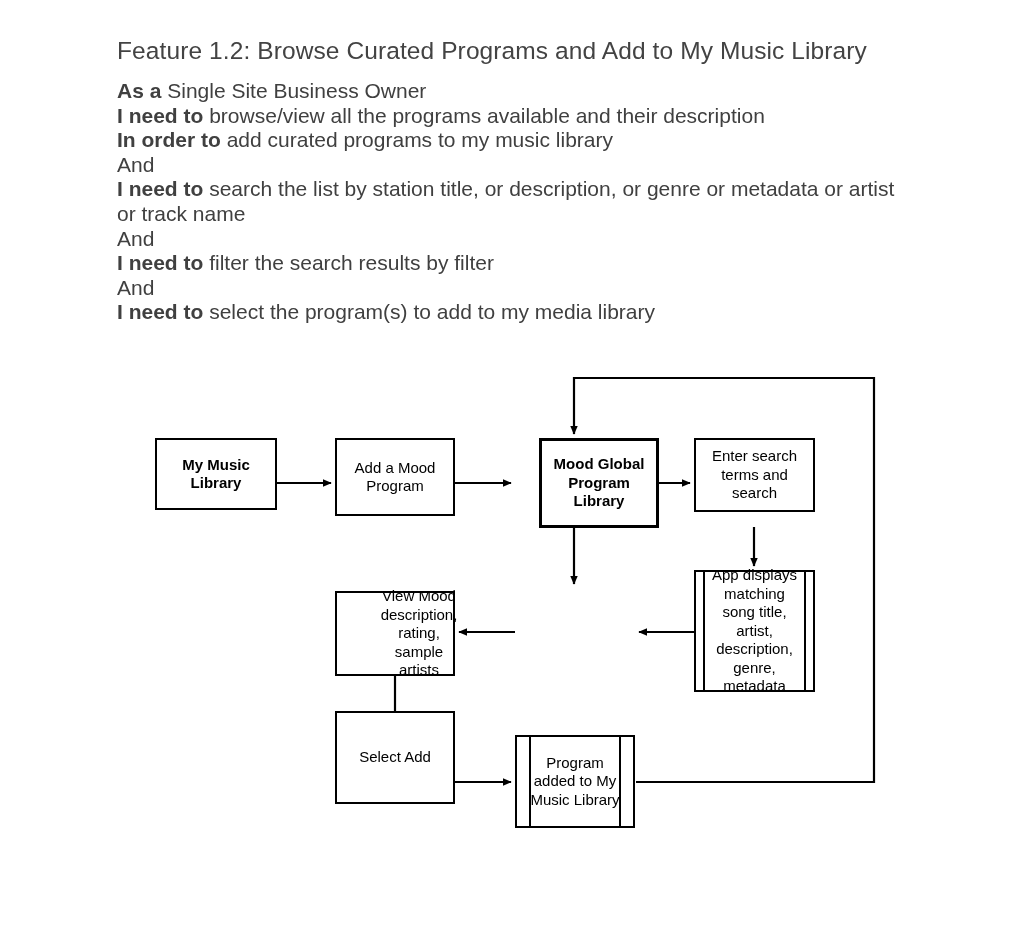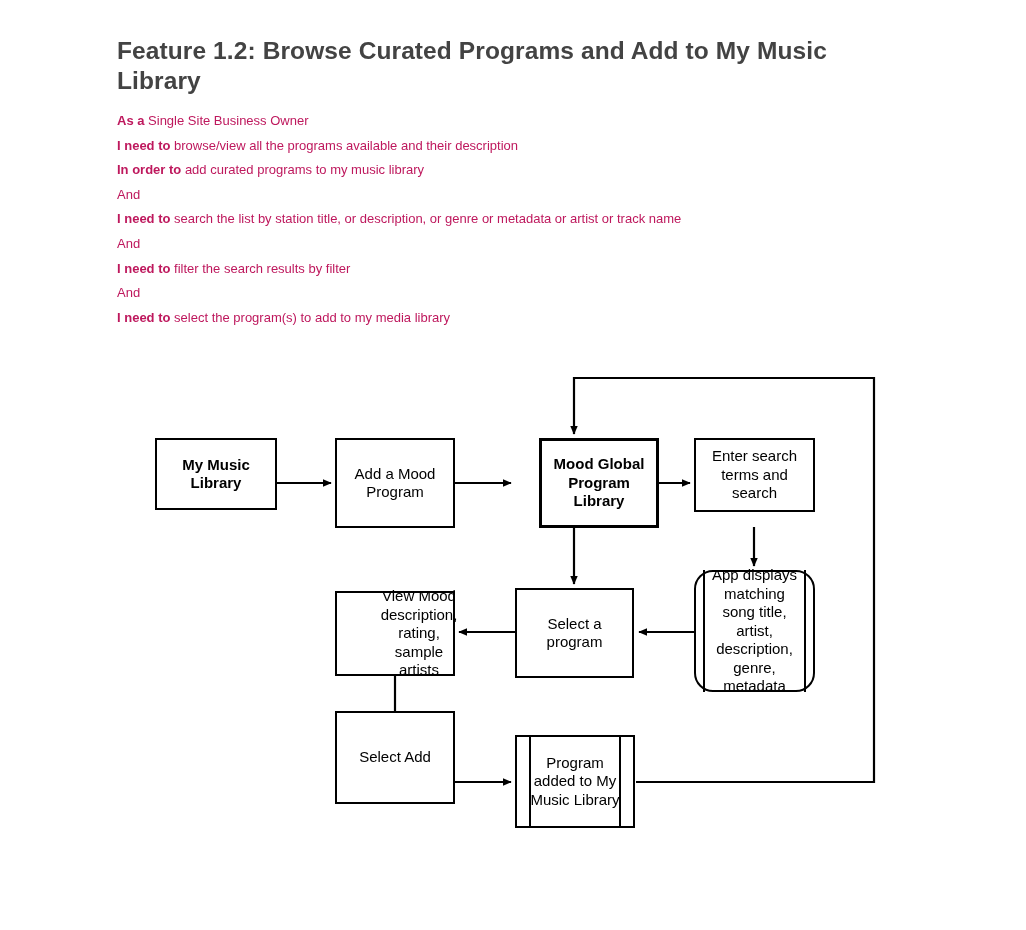--- a/index.html
+++ b/index.html
@@ -26,30 +26,30 @@
 
   
   .story {
     position: absolute;
     left: 117px;
     top: 36px;
     width: 790px;
   }
   .story-title {
     font-size: 24.5px;
-    font-weight: 700;
+    font-weight: 400;
     color: #434343;
     line-height: 30px;
     margin: 0 0 13px 0;
     letter-spacing: 0.1px;
   }
   .story-lines {
-    font-size: 13px;
+    font-size: 21px;
     line-height: 24.6px;
-    color: #be185d;
+    color: #404040;
   }
   .story-line { display: block; }
   .story-line .lead {
     font-weight: bold;
   }
 
   
   .diagram {
     position: absolute;
     left: 0;
@@ -166,48 +166,45 @@
         <line x1="455" y1="782" x2="511" y2="782" marker-end="url(#arrowhead)"></line>
 
         <path d="M 636 782 L 874 782 L 874 378 L 574 378 L 574 434" marker-end="url(#arrowhead)"></path>
       </g>
     </svg>
 
     <div class="node bold-label" style="left:155px; top:438px; width:122px; height:72px;">
       <span class="node-label">My Music Library</span>
     </div>
 
-    <div class="node" style="left:335px; top:438px; width:120px; height:90px;">
+    <div class="node" style="left:335px; top:438px; width:120px; height:78px;">
       <span class="node-label">Add a Mood
 Program</span>
     </div>
 
     <div class="node strong" style="left:515px; top:438px; width:120px; height:90px;margin-left:24px;">
       <span class="node-label">Mood Global
 Program Library</span>
     </div>
 
     <div class="node" style="left:694px; top:438px; width:121px; height:74px;">
       <span class="node-label">Enter search
 terms and search</span>
     </div>
 
-    <div class="node process" style="left:694px; top:570px; width:121px; height:122px;border-radius:19px;">
+    <div class="node process" style="left:694px; top:570px; width:121px; height:122px;">
       <span class="node-label">App displays
 matching
 song title,
 artist,
 description,
 genre,
 metadata</span>
     </div>
 
-    <div class="node" style="left:515px; top:588px; width:119px; height:90px;">
-      <span class="node-label">Select a program</span>
-    </div>
 
     <div class="node" style="left:335px; top:591px; width:120px; height:85px;padding-left:48px;">
       <span class="node-label">View Mood
 description, rating,
 sample artists</span>
     </div>
 
     <div class="node" style="left:335px; top:711px; width:120px; height:93px;">
       <span class="node-label">Select Add</span>
     </div>

